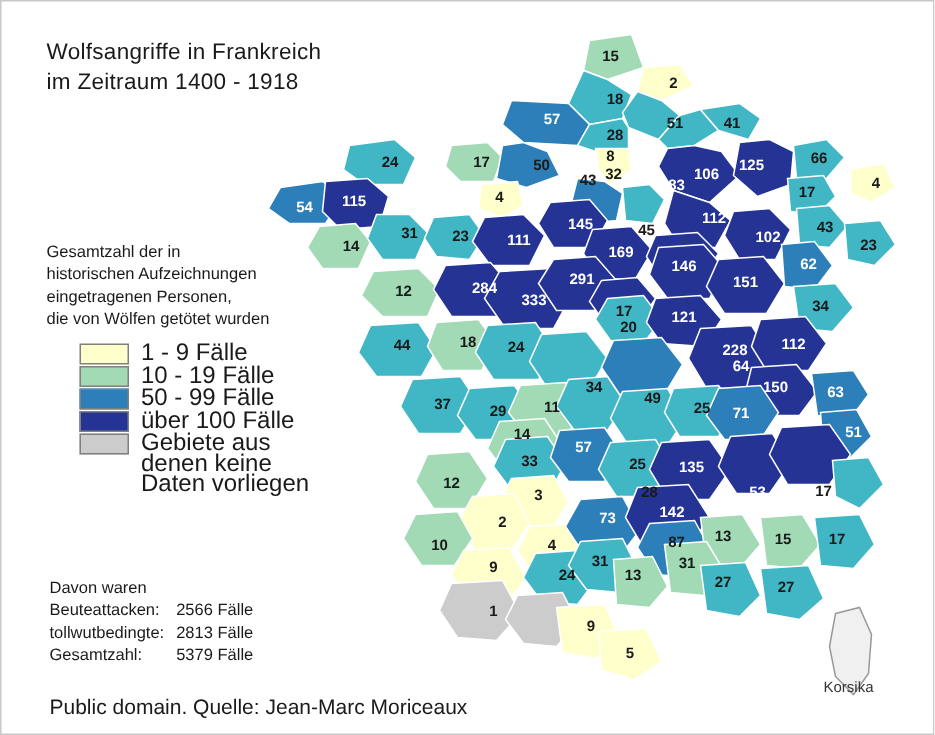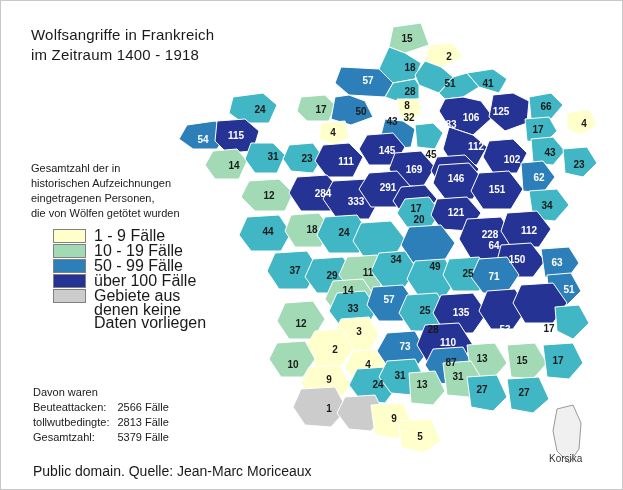--- a/index.html
+++ b/index.html
@@ -351,21 +351,21 @@
       <span class="dept-value" style="left: 424px; top: 309px;">25</span>
       <span class="dept-value light" style="left: 460px; top: 311px;">135</span>
       <span class="dept-value light" style="left: 560px; top: 300px; margin-left: 44px;">191</span>
       <span class="dept-value" style="left: 300px; top: 322px;">12</span>
       <span class="dept-value" style="left: 358px; top: 330px;">3</span>
       <span class="dept-value" style="left: 432px; top: 328px;">28</span>
       <span class="dept-value light" style="left: 504px; top: 328px;">53</span>
       <span class="dept-value" style="left: 548px; top: 327px;">17</span>
       <span class="dept-value" style="left: 334px; top: 348px;">2</span>
       <span class="dept-value light" style="left: 404px; top: 345px;">73</span>
-      <span class="dept-value light" style="left: 447px; top: 341px;">110</span>
+      <span class="dept-value light" style="left: 447px; top: 341px;">142</span>
       <span class="dept-value" style="left: 450px; top: 361px;">87</span>
       <span class="dept-value" style="left: 481px; top: 357px;">13</span>
       <span class="dept-value" style="left: 521px; top: 359px;">15</span>
       <span class="dept-value" style="left: 557px; top: 359px;">17</span>
       <span class="dept-value" style="left: 292px; top: 363px;">10</span>
       <span class="dept-value" style="left: 367px; top: 363px;">4</span>
       <span class="dept-value" style="left: 328px; top: 378px;">9</span>
       <span class="dept-value" style="left: 377px; top: 383px;">24</span>
       <span class="dept-value" style="left: 399px; top: 374px;">31</span>
       <span class="dept-value" style="left: 421px; top: 383px;">13</span>

